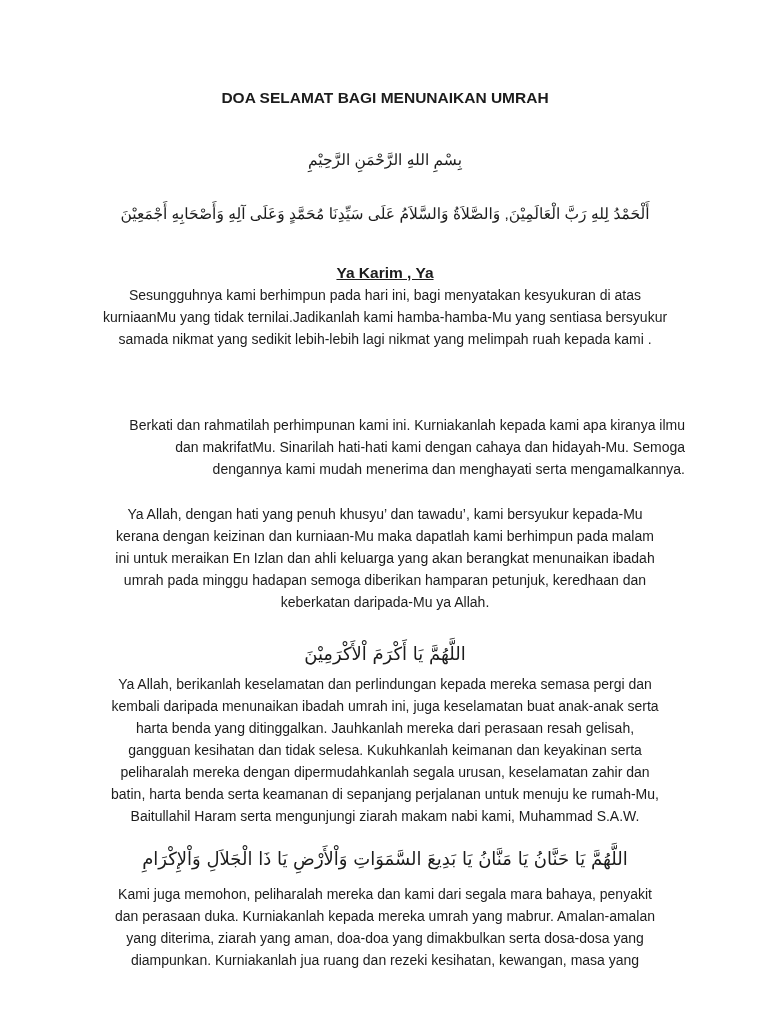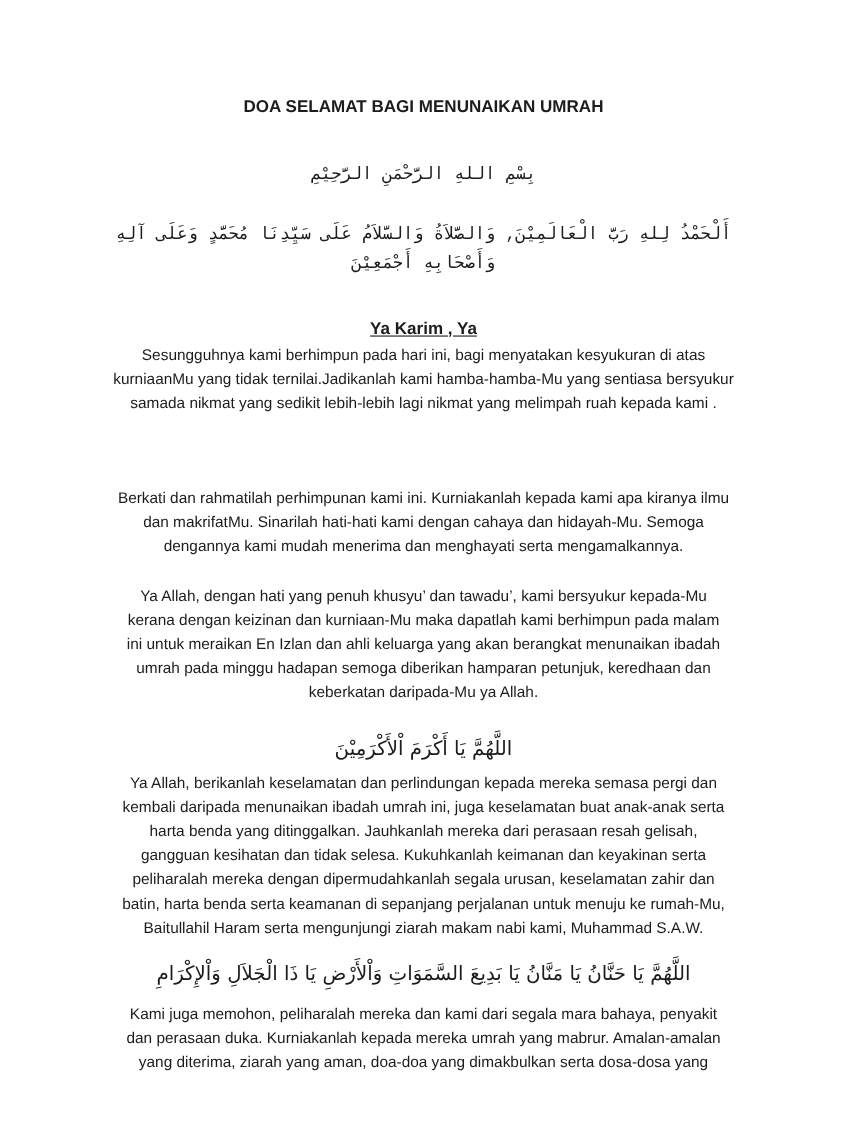--- a/index.html
+++ b/index.html
@@ -22,21 +22,21 @@
     padding: 87px 83px 0 85px;
   }
   .doc-title {
     font-size: 15.5px;
     font-weight: bold;
     line-height: 22px;
     text-align: center;
     white-space: pre-line;
   }
   .arabic-lg {
-    font-family: Liberation Mono, monospace;
+    font-family: Liberation Sans, sans-serif;
     direction: rtl;
     unicode-bidi: plaintext;
     font-size: 15.5px;
     line-height: 27px;
     text-align: center;
     margin-top: 10px;
     white-space: pre-line;
   }
   .arabic-sm {
     font-family: "DejaVu Sans", sans-serif;
@@ -55,21 +55,21 @@
     white-space: pre-line;
     text-decoration: underline;
   }
   .para {
     font-size: 14px;
     line-height: 22px;
     text-align: center;
     white-space: pre-line;
   }
   .para.left-align {
-    text-align: center;
+    text-align: right;
   }
   .mt-heading1   { margin-top: 8px; }
   .mt-heading2   { margin-top: 16px; }
   .mt-para2      { margin-top: 64px; }
   .mt-para3      { margin-top: 23px; }
   .mt-arabic3    { margin-top: 29px; }
   .mt-para4      { margin-top: 7px; }
   .mt-arabic4    { margin-top: 20px; }
   .mt-para5      { margin-top: 12px; }
 </style>

